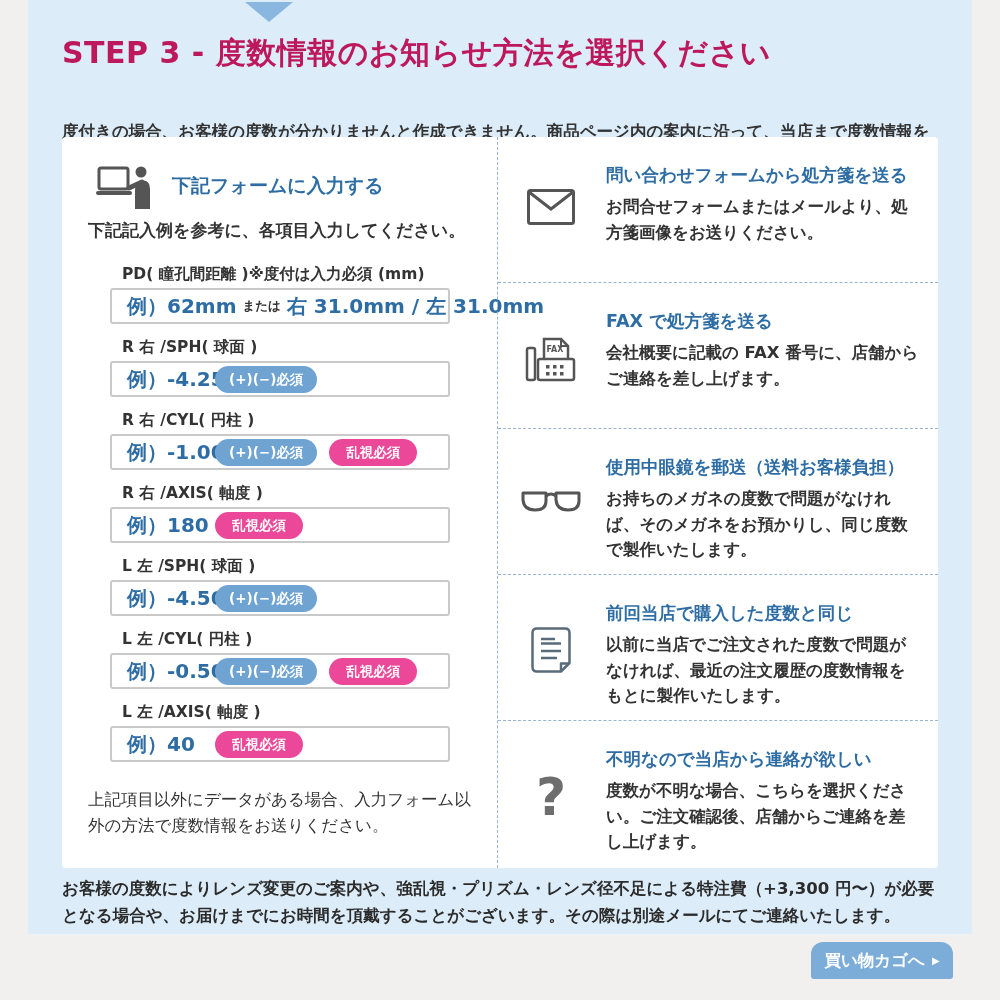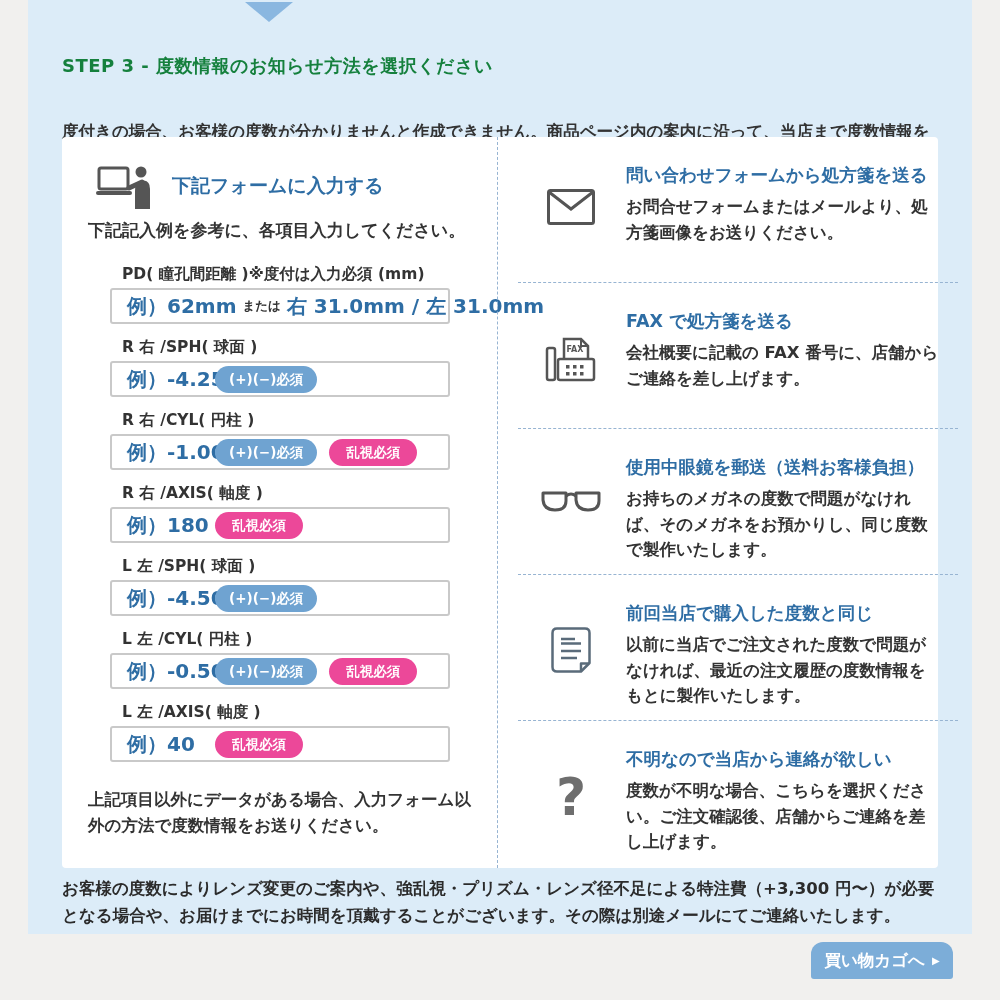--- a/index.html
+++ b/index.html
@@ -15,23 +15,22 @@
     position:absolute; left:28px; top:0; width:944px; height:934px;
     background:#dcecf8;
   }
   .down-triangle{
     position:absolute; left:245px; top:2px; width:0; height:0;
     border-left:24px solid transparent; border-right:24px solid transparent;
     border-top:20px solid #8ab7e0;
   }
   .main-heading{
     position:absolute; left:62px; top:33px;
-    font-size:18px; font-weight:bold; color:#15803d; letter-spacing:.5px;
+    font-size:30px; font-weight:bold; color:#be185d; letter-spacing:.5px;
     white-space:nowrap;
-    margin-top:21px;
   }
   .intro{
     position:absolute; left:62px; top:84px; width:882px;
     font-size:16.5px; font-weight:600; line-height:1.65; color:#333;margin-top:34px;
   }
   .card{
     position:absolute; left:62px; top:137px; width:876px; height:731px;
     background:#ffffff; border-radius:4px;
   }
   
@@ -60,29 +59,29 @@
   .f-mid{ font-size:12.5px; font-weight:bold; color:#333; margin:0 6px; white-space:nowrap; }
   .pill{
     height:27px; line-height:27px; border-radius:14px; color:#fff;
     font-size:13.5px; font-weight:bold; padding:0 14px; margin-right:12px;
     white-space:nowrap; flex:none;
   }
   .pill-blue{ background:#6fa3d1; }
   .pill-orange{ background:#ec4899; padding:0 17px; }
   .form-footnote{
     position:absolute; left:26px; top:650px; width:398px;
-    font-size:16.5px; font-weight:700; line-height:1.6; color:#333;
+    font-size:16.5px; font-weight:400; line-height:1.6; color:#333;
   }
   
   .v-divider{
     position:absolute; left:435px; top:0; height:731px; width:0;
     border-left:1px dashed #97b4d2;
   }
   
-  .methods{ position:absolute; left:456px; top:0; width:440px; }
+  .methods{ position:absolute; left:436px; top:0; width:440px; }
   .method{ position:relative; height:146px; }
   .method.sep{ border-bottom:1px dashed #97b4d2; }
   .method:last-child{ height:150px; }
   .m-icon{
     position:absolute; left:0; top:52px; width:106px;
     display:flex; justify-content:center; align-items:flex-start;
   }
   .m-text{ position:absolute; left:108px; right:16px; top:26px; }
   .m-title{
     font-size:17.5px; font-weight:bold; color:#2e6da4;

